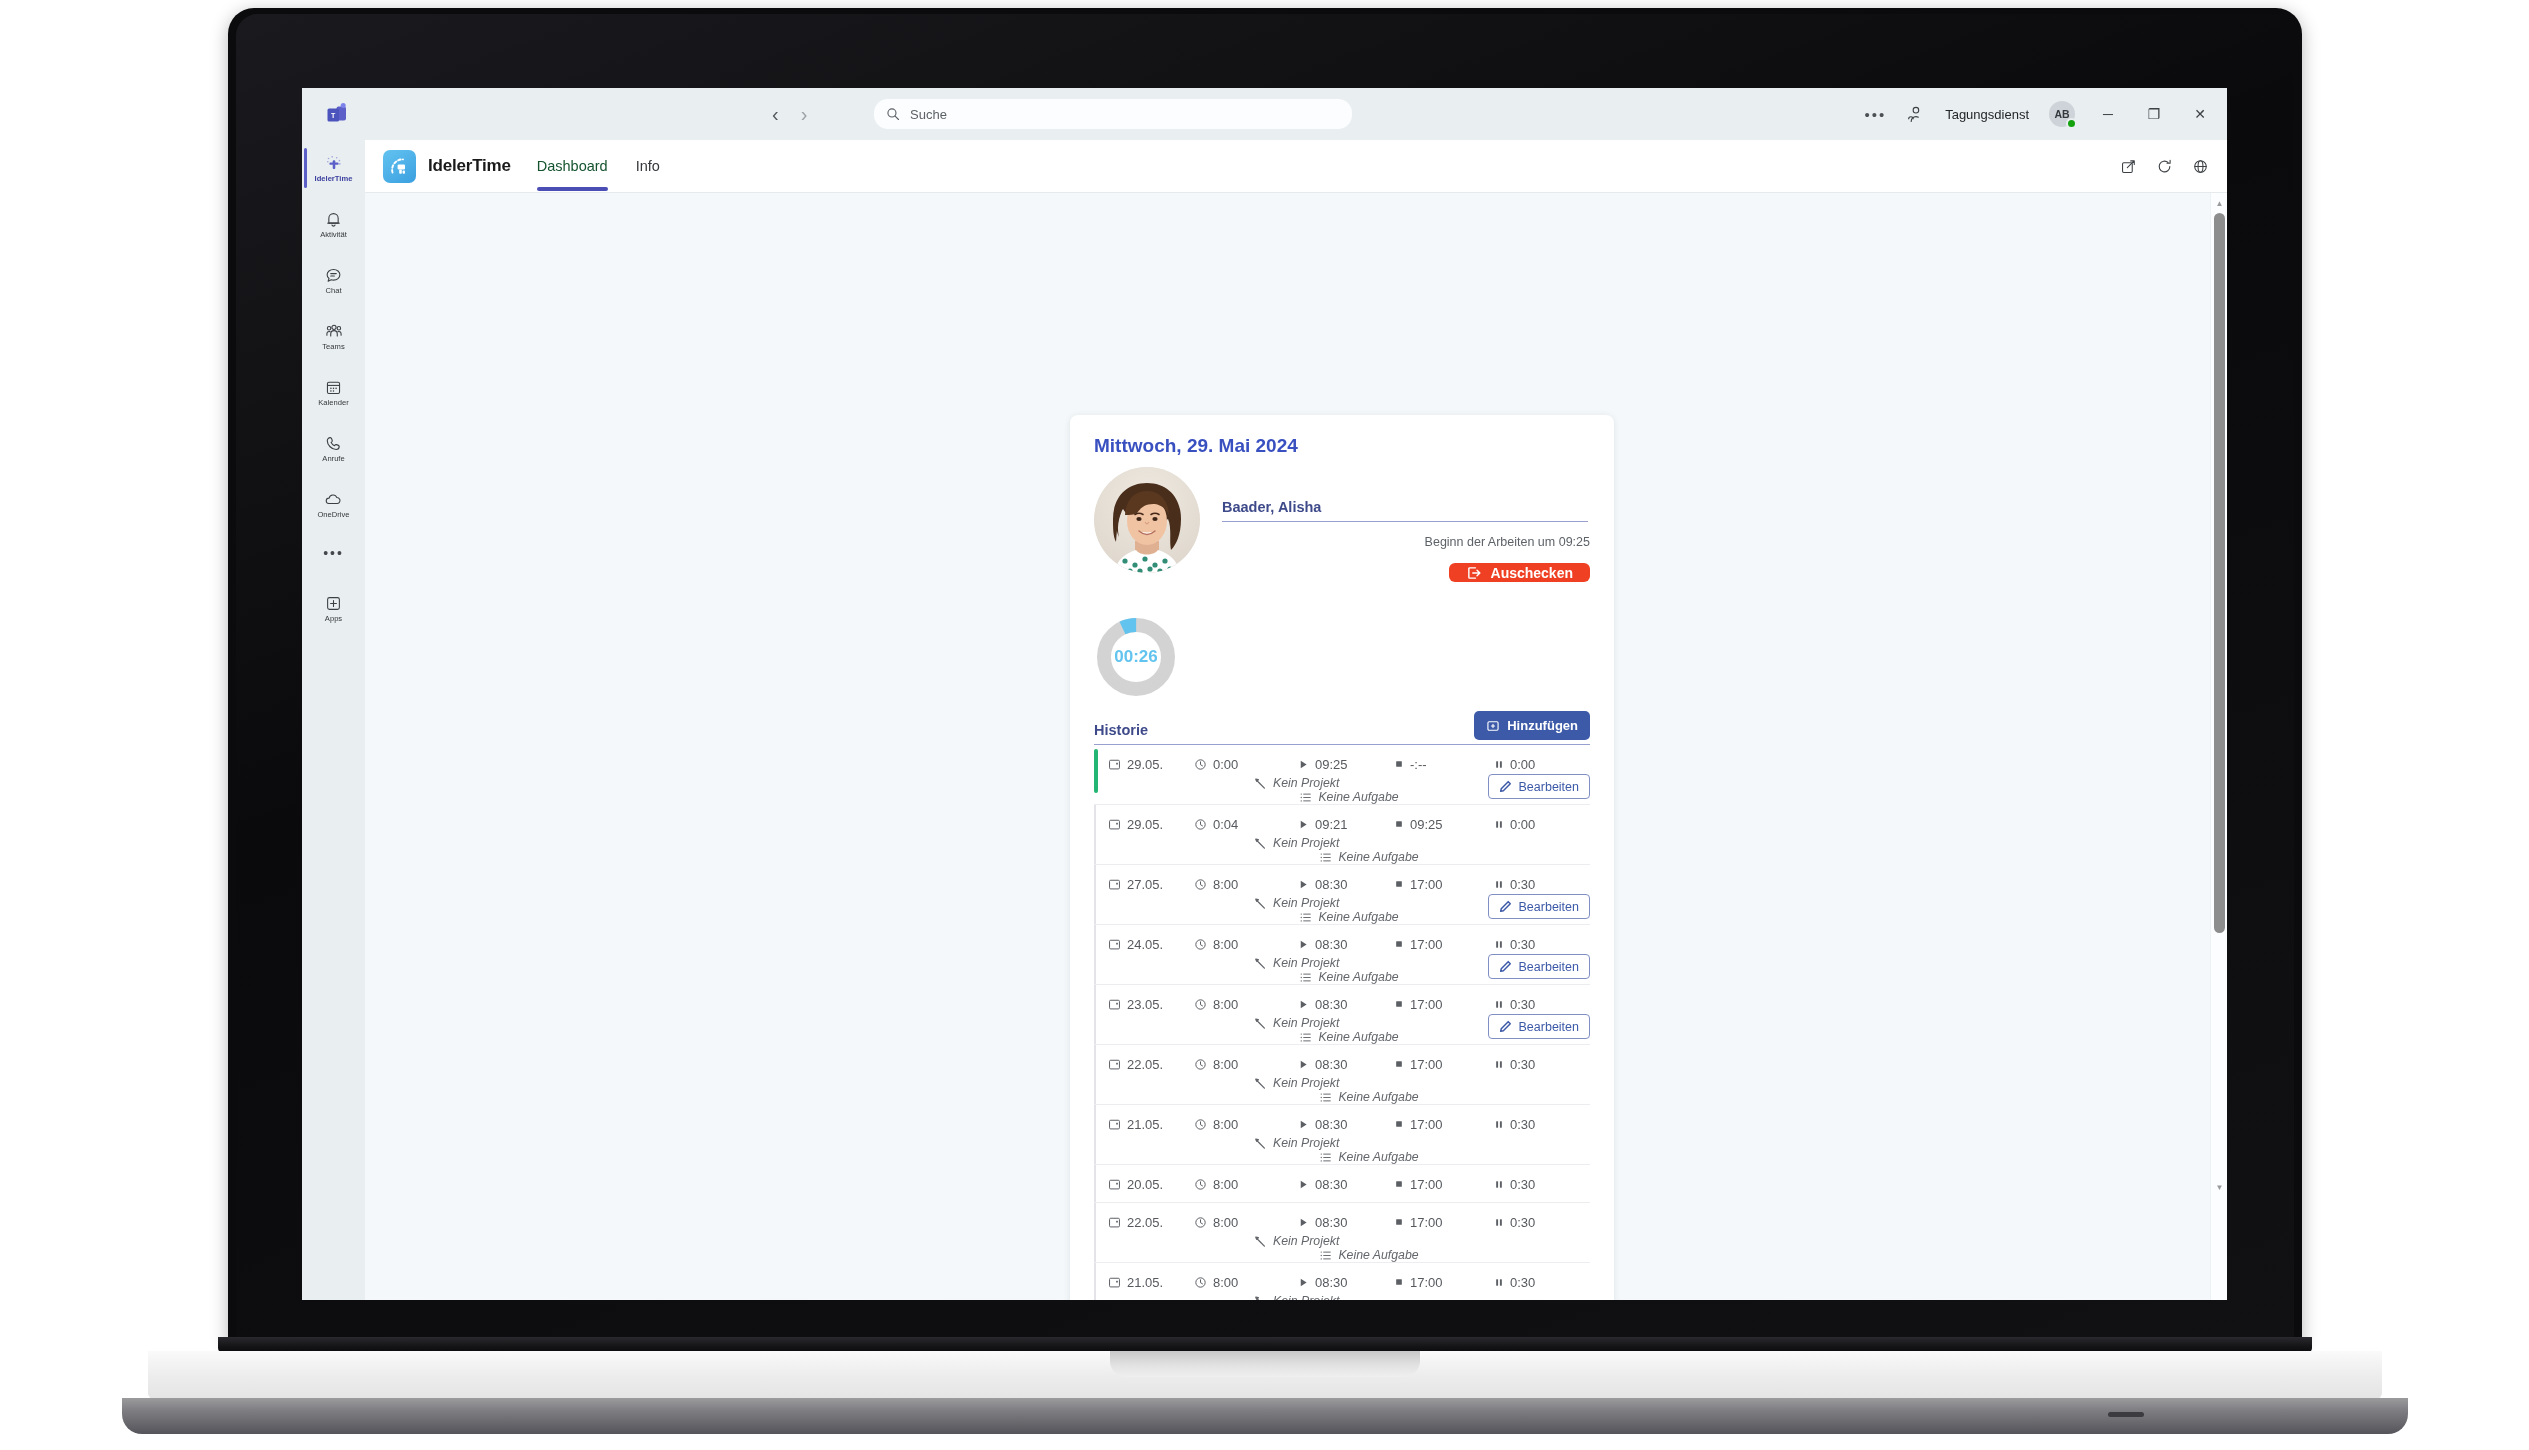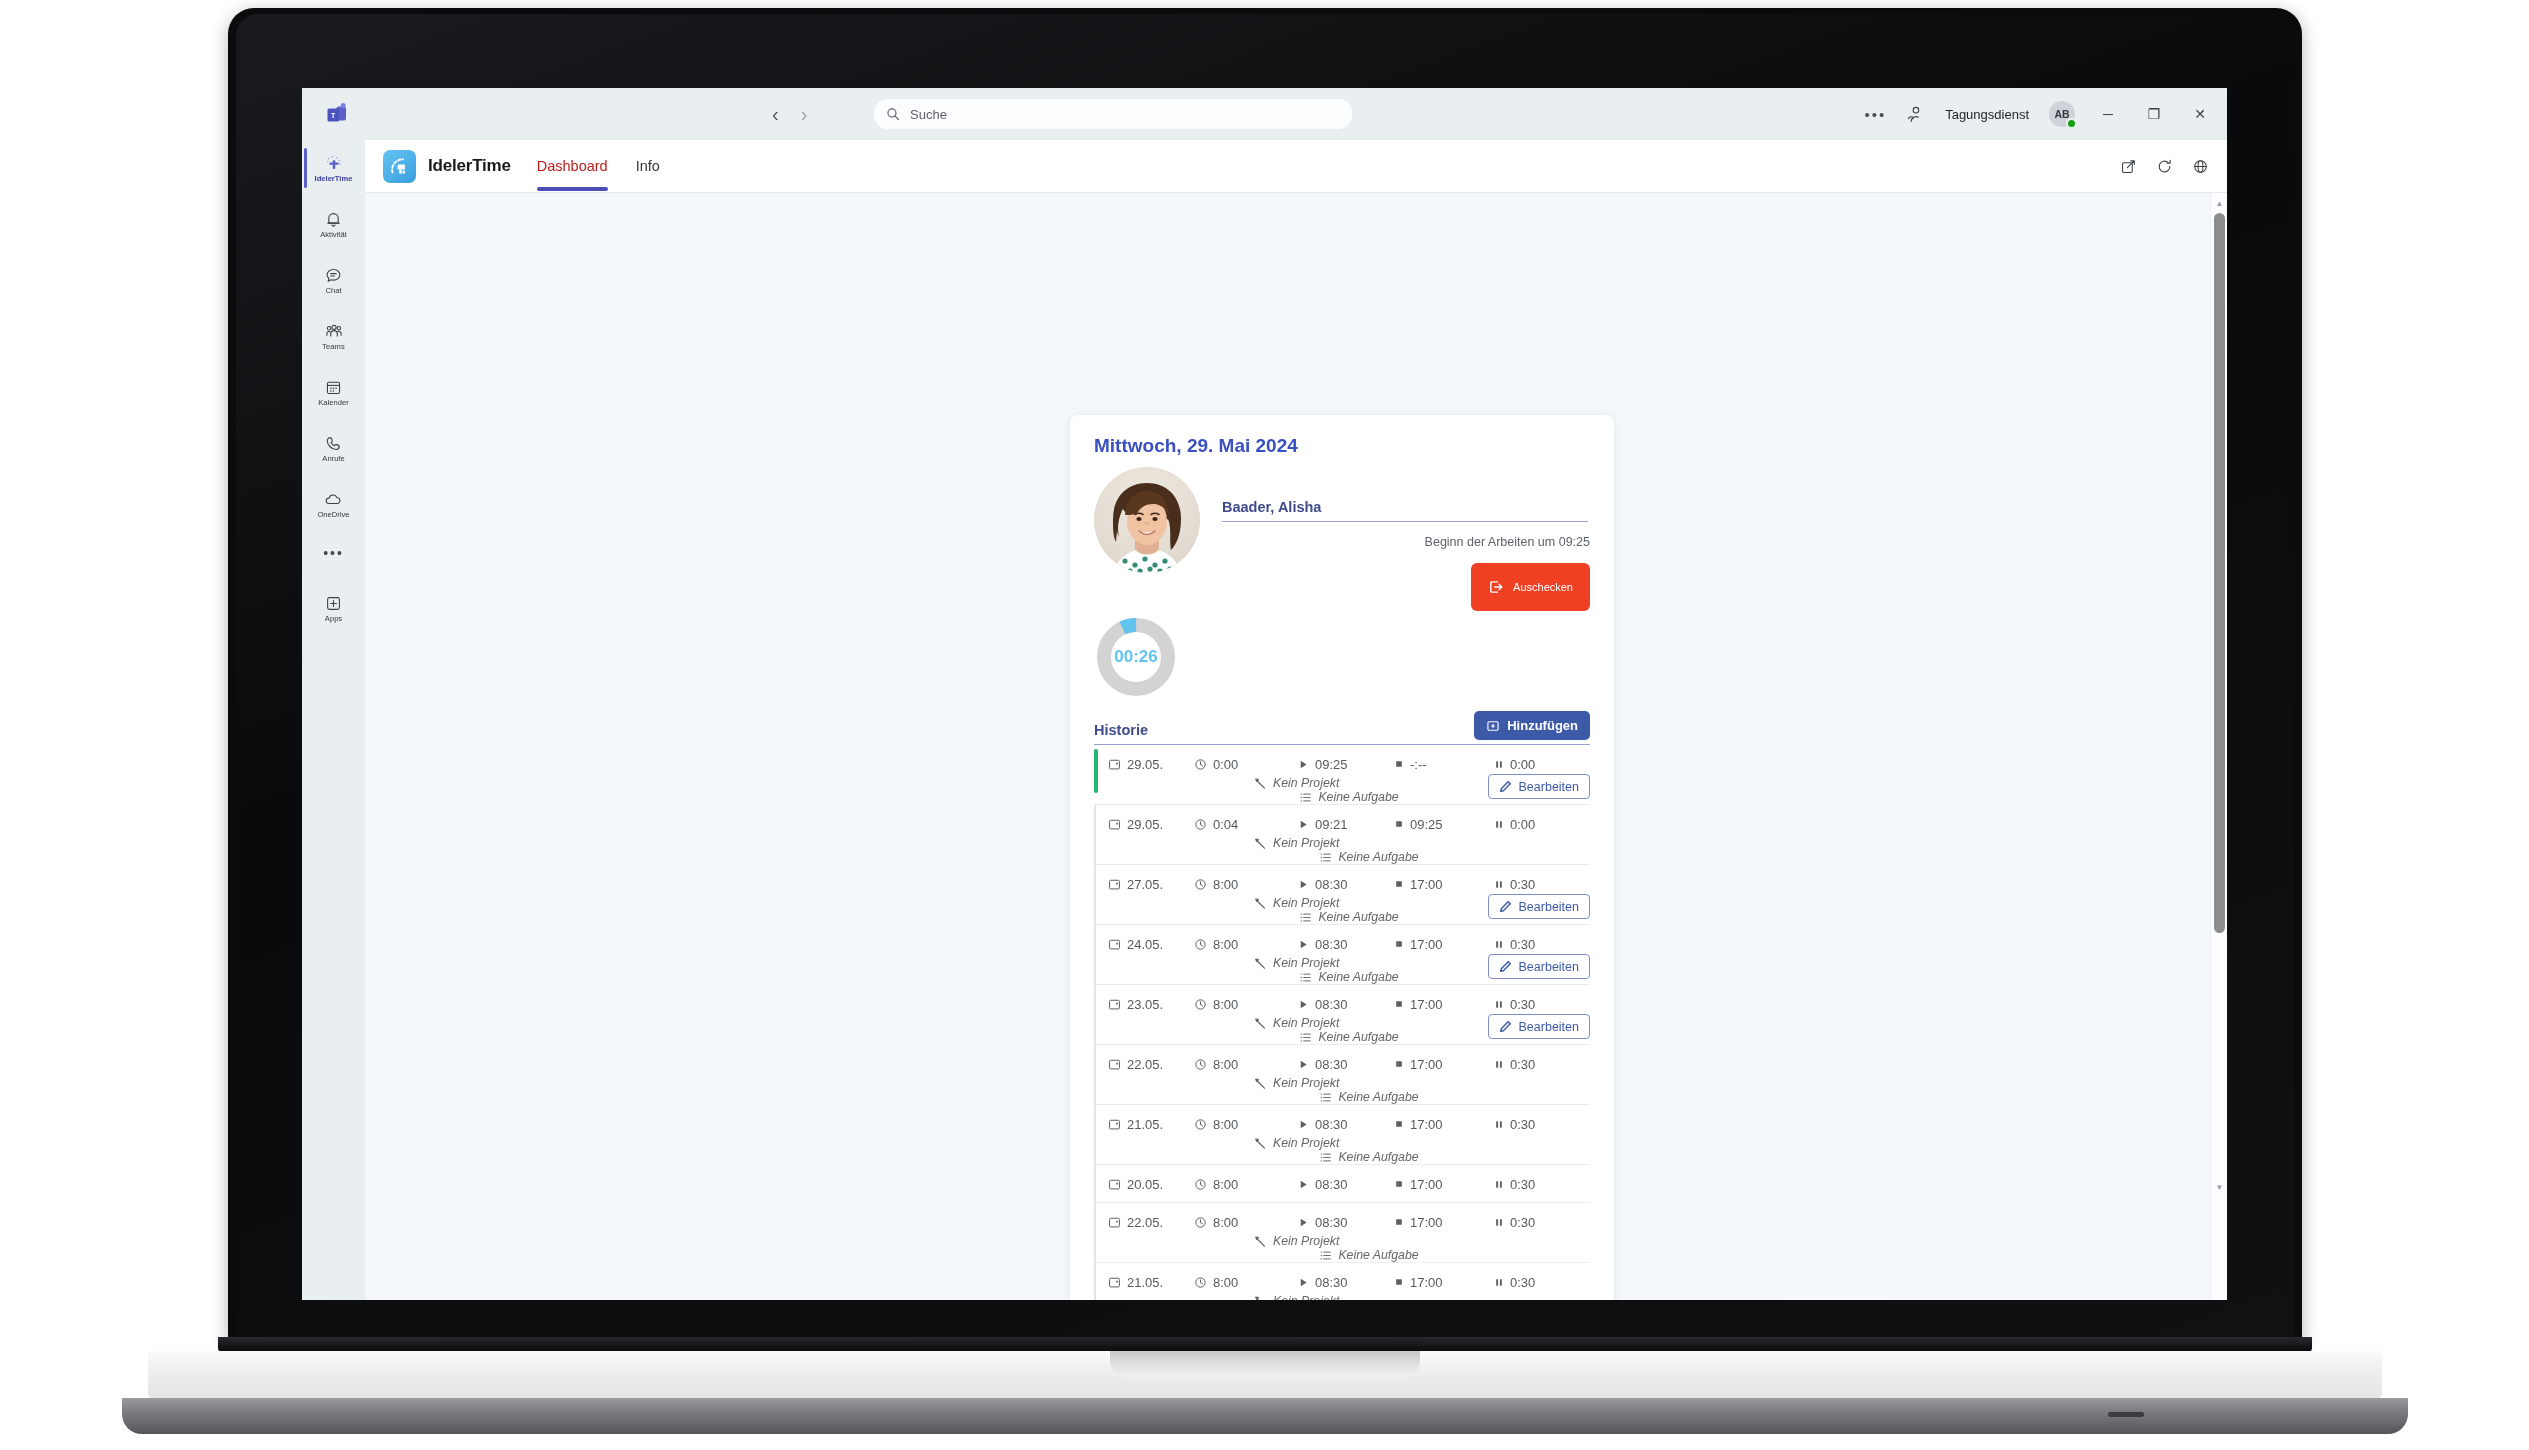--- a/index.html
+++ b/index.html
@@ -171,21 +171,21 @@
   .ab-title {
     margin-left: 12px;
     font-size: 17px; font-weight: bold; color: #1a1a1a; letter-spacing: -.2px;
   }
   .ab-tabs { margin-left: 26px; display:flex; align-items:center; gap: 28px; height: 53px; }
   .ab-tab {
     position: relative; height: 53px;
     display:flex; align-items:center;
     font-size: 14.5px; color: #35383c; cursor: pointer;
   }
-  .ab-tab.active { color: #b91c1c; }
+  .ab-tab.active { color: #14532d; }
   .ab-tab.active::after {
     content:''; position:absolute; left:0; right:0; bottom: 2px;
     height: 3.5px; background:#4b4fb5; border-radius:2px;
   }
   .ab-right {
     position: absolute; right: 18px; top: 0; height: 53px;
     display:flex; align-items:center; gap: 19px;
   }
   .ab-icon { cursor: pointer; display:flex; }
 
@@ -239,24 +239,24 @@
     font-size: 14.5px; font-weight: bold; color: #3e4a8a;
     padding-bottom: 6px;
     border-bottom: 1.5px solid #97a0cf;
   }
   .pr-begin {
     position: absolute; right: 24px; top: 70px;
     font-size: 12.5px; color: #5d6268;
   }
   .btn-checkout {
     position: absolute; right: 24px; top: 98px;
-    height: 48px; padding: 0 17px;
+    height: 19px; padding: 0 17px;
     background: #ef4023; color: #fff;
     border: none; border-radius: 6px;
-    font-size: 11px; font-weight: normal;
+    font-size: 14px; font-weight: bold;
     font-family: "Liberation Sans", sans-serif;
     display: flex; align-items: center; gap: 9px;
     cursor: pointer;
   }
   .donut-wrap { position: relative; margin-top: 54px; height: 86px; }
   .donut { position: absolute; left: 24px; top: 0; width: 84px; height: 84px; }
   .donut-label {
     position: absolute; left: 24px; top: 0;
     width: 84px; height: 84px;
     display:flex; align-items:center; justify-content:center;

